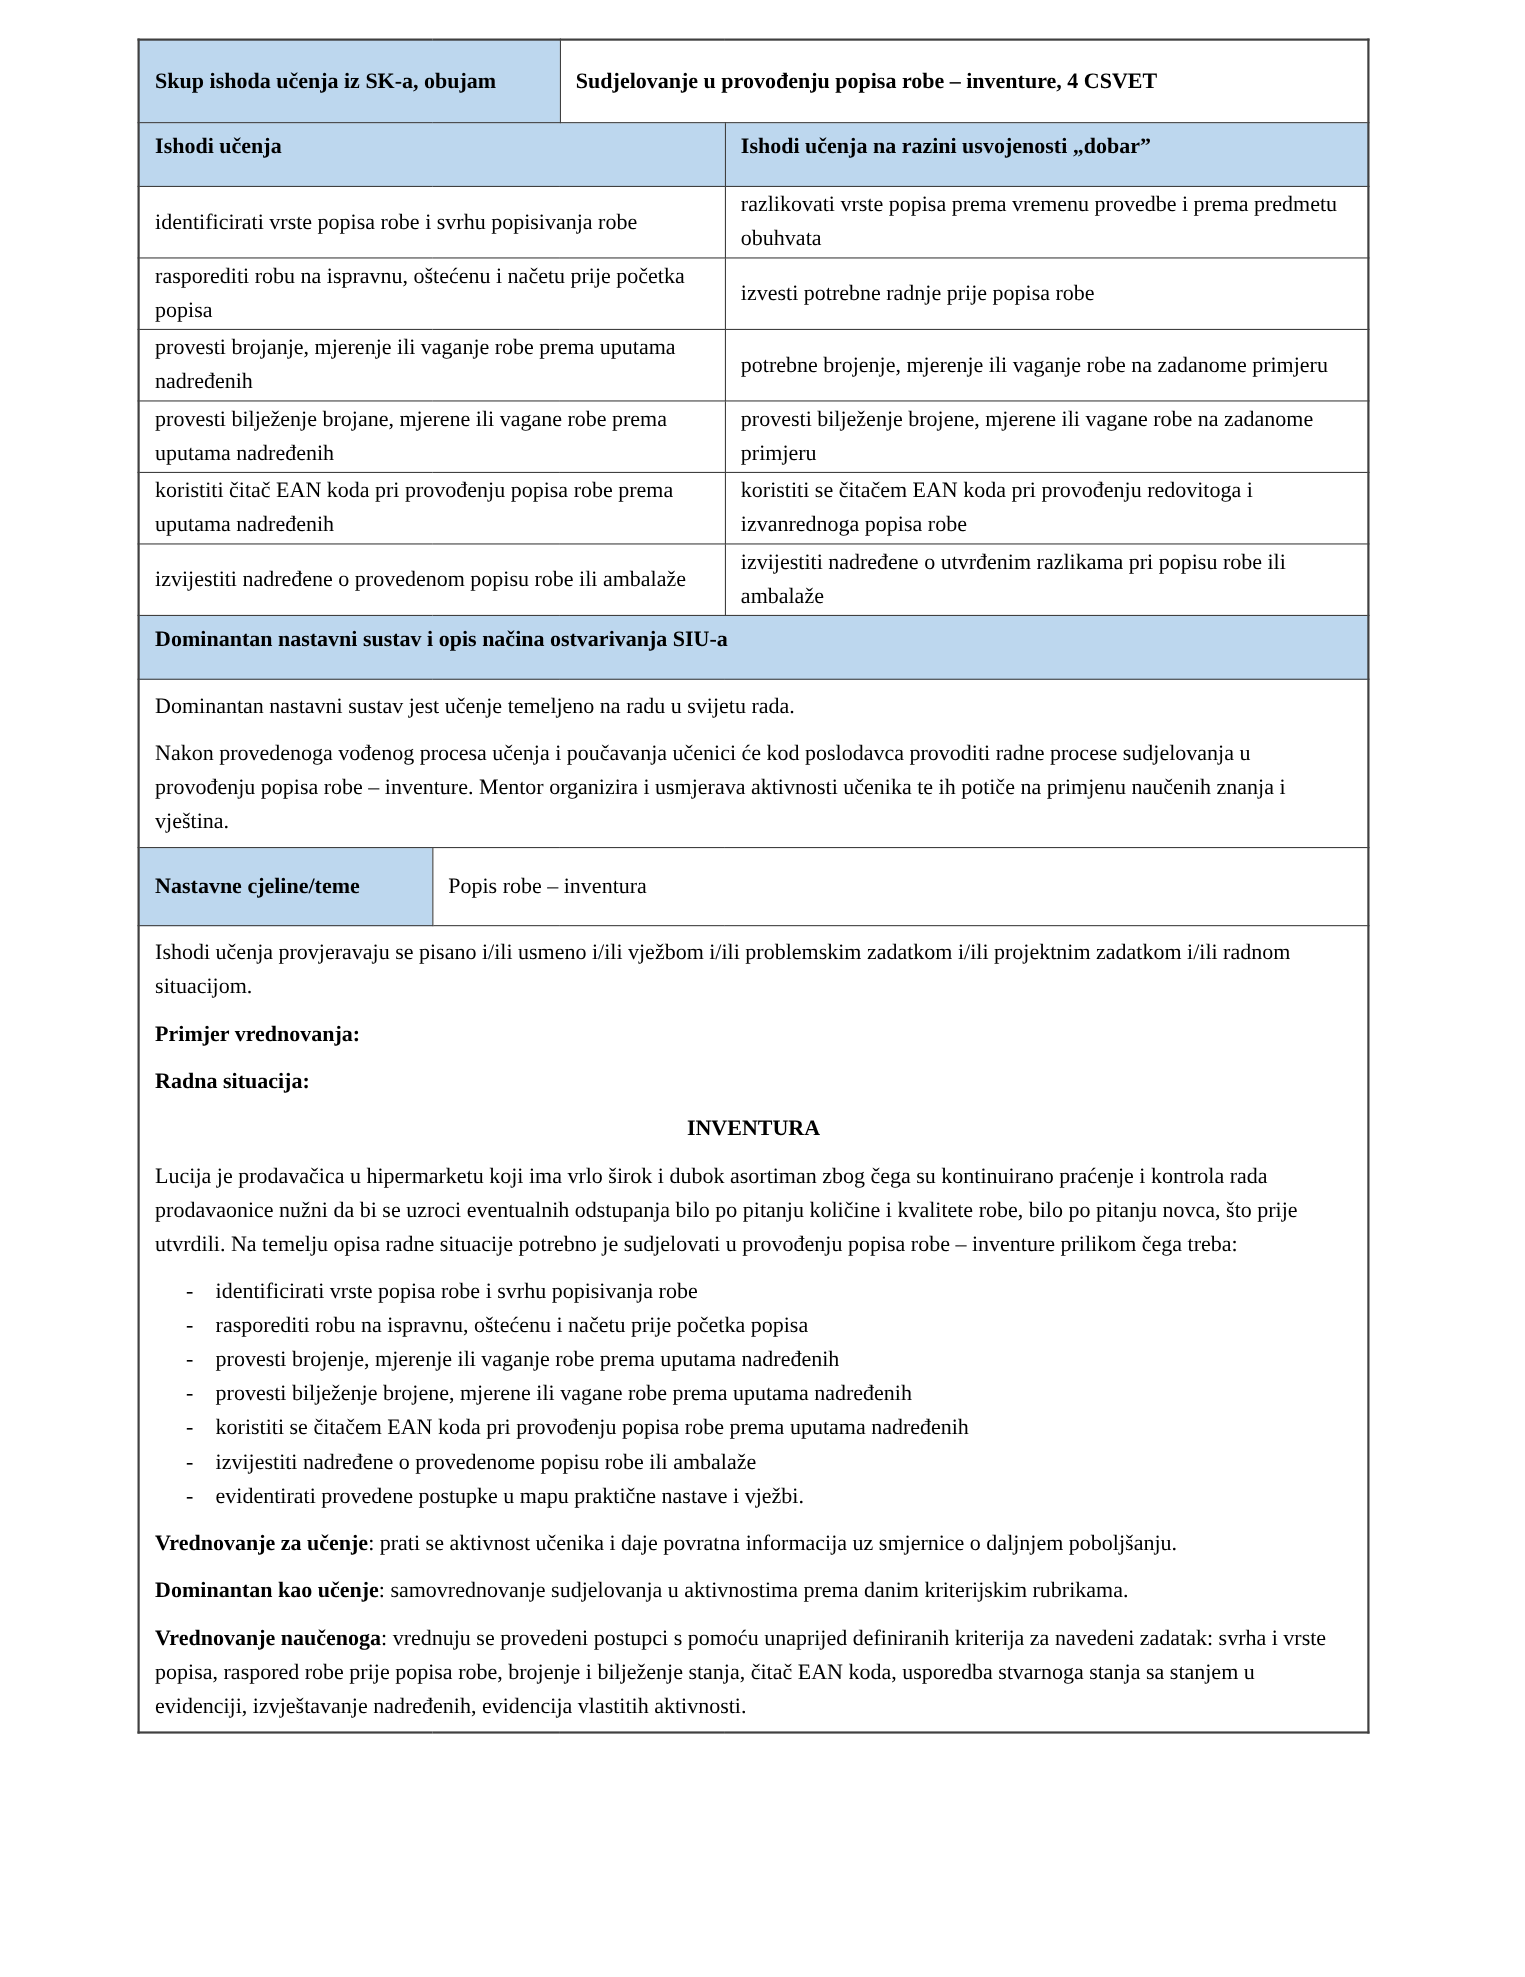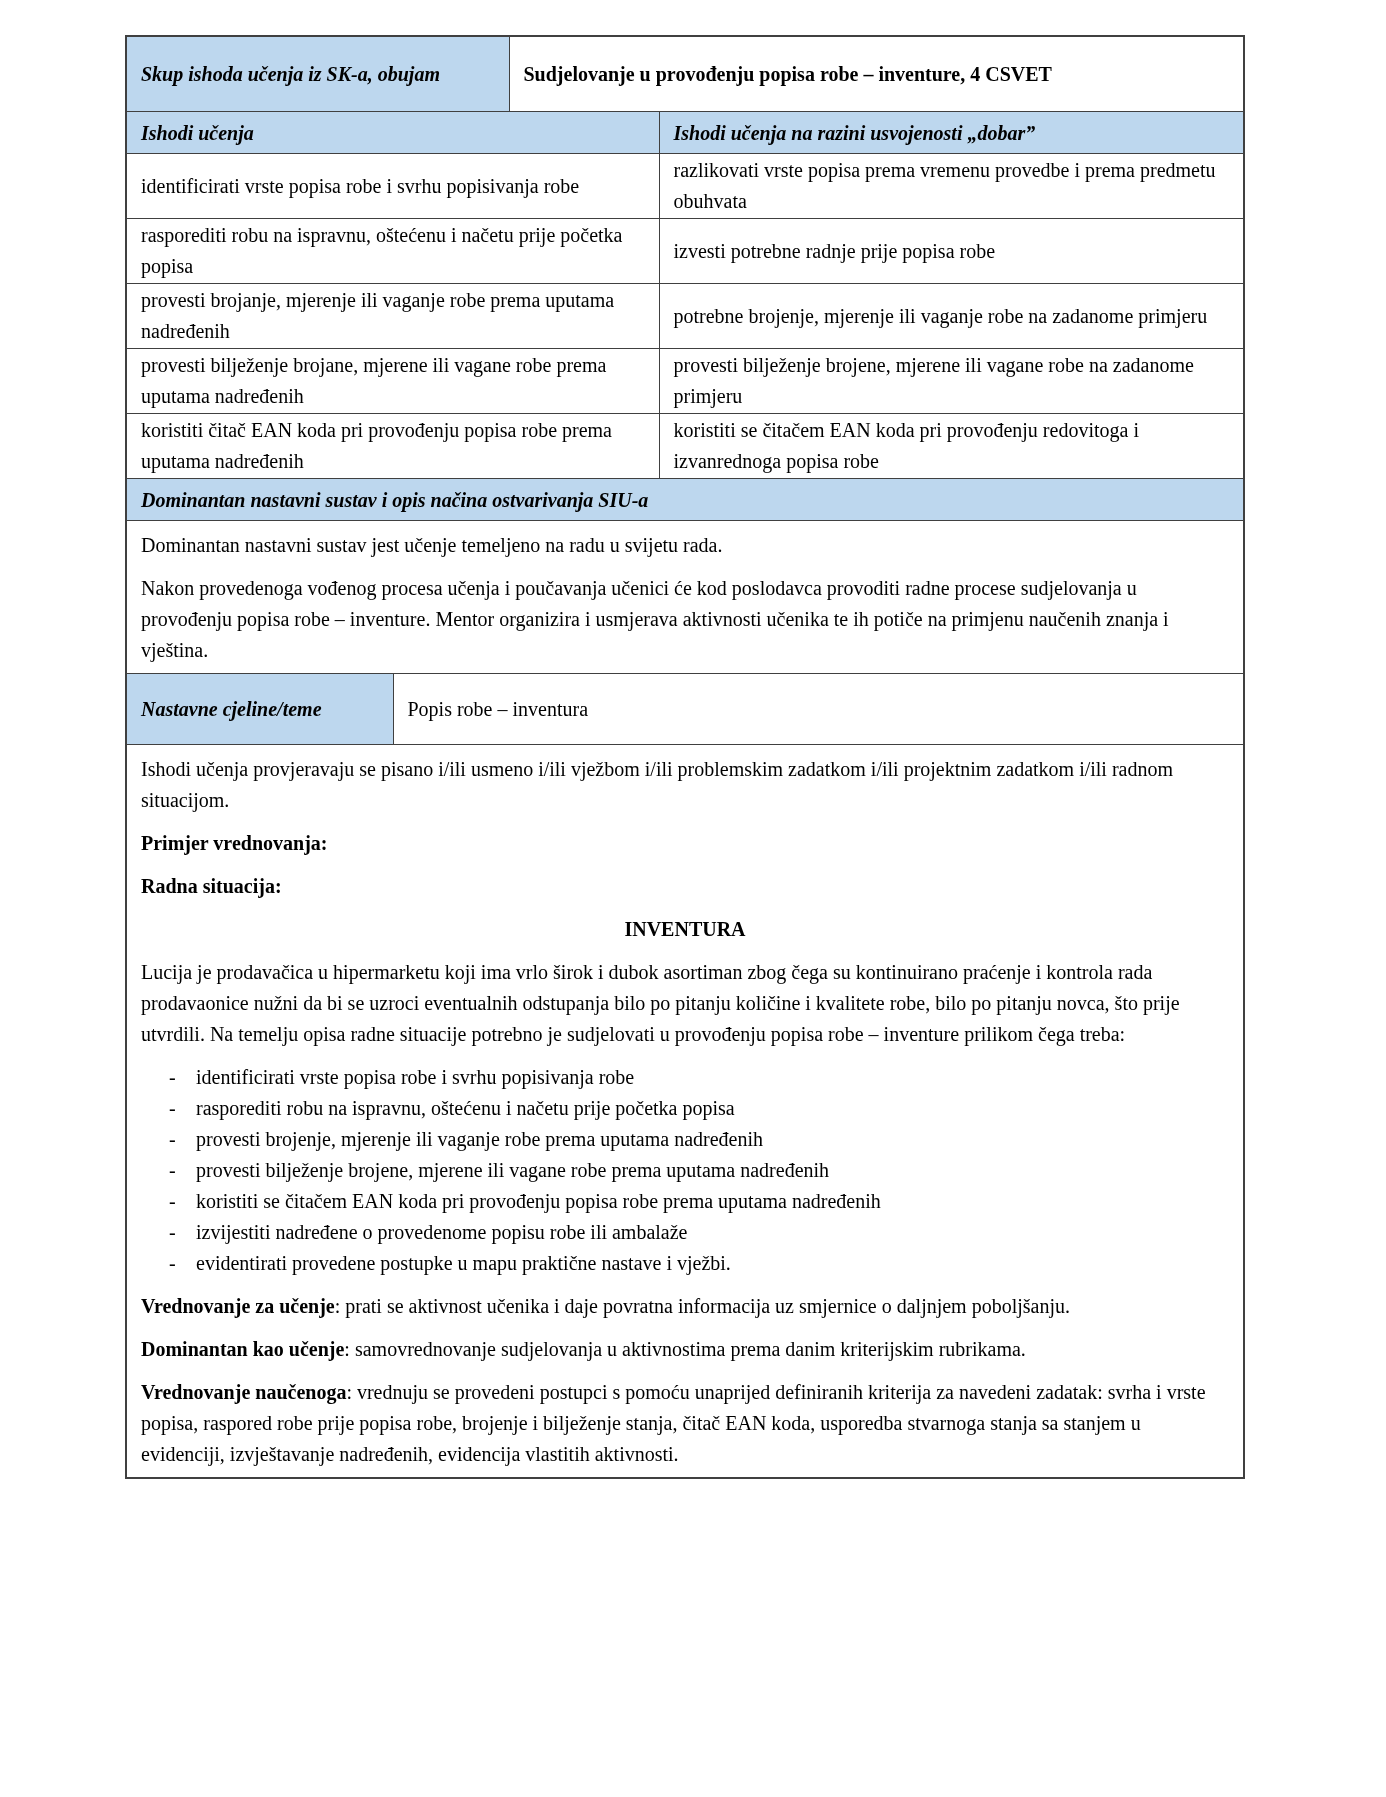--- a/index.html
+++ b/index.html
@@ -13,24 +13,24 @@
     border-collapse:collapse;table-layout:fixed;
     font-size:20px;line-height:31px;
   }
   .tbl td{
     border:1.5px solid #404040;
     padding:5px 14px;
     vertical-align:middle;
     word-wrap:break-word;
   }
   .tbl{border:2px solid #404040;}
-  .blue{background:#BDD7EE;font-style:italic;}
+  .blue{background:#BDD7EE;}
   .bold{font-weight:bold;}
   .outcome td{padding-top:1px;padding-bottom:1px;height:62px;}
-  .hdr td{padding-top:6px;padding-bottom:4px;}
+  .hdr td{padding-top:6px;padding-bottom:20px;}
   .r-top td{padding-top:5px;padding-bottom:5px;height:64px;}
   .title-cell{padding-left:16px;}
   .textcell{vertical-align:top;padding:6px 48px 8px 12px;margin-top:28px;}
   .textcell p{margin:4px 0 12px 0;}
   .textcell p:last-child{margin-bottom:2px;}
   .center{text-align:center;}
   .bullets{margin:0 0 12px 0;}
   .bullet{display:flex;margin-left:28px;}
   .dash{width:27px;flex:0 0 27px;}
   .r-topics td{height:60px;}
@@ -69,20 +69,24 @@
     <td colspan="3">provesti brojanje, mjerenje ili vaganje robe prema uputama nadređenih</td>
     <td>potrebne brojenje, mjerenje ili vaganje robe na zadanome primjeru</td>
   </tr>
   <tr class="outcome">
     <td colspan="3">provesti bilježenje brojane, mjerene ili vagane robe prema uputama nadređenih</td>
     <td>provesti bilježenje brojene, mjerene ili vagane robe na zadanome primjeru</td>
   </tr>
   <tr class="outcome">
     <td colspan="3">koristiti čitač EAN koda pri provođenju popisa robe prema uputama nadređenih</td>
     <td>koristiti se čitačem EAN koda pri provođenju redovitoga i izvanrednoga popisa robe</td>
+  </tr>
+  <tr class="outcome">
+    <td colspan="3">izvijestiti nadređene o provedenom popisu robe ili ambalaže</td>
+    <td>izvijestiti nadređene o utvrđenim razlikama pri popisu robe ili ambalaže</td>
   </tr>
 
   <tr class="hdr">
     <td colspan="4" class="blue bold">Dominantan nastavni sustav i opis načina ostvarivanja SIU-a</td>
   </tr>
 
   <tr>
     <td colspan="4" class="textcell">
       <p>Dominantan nastavni sustav jest učenje temeljeno na radu u svijetu rada.</p>
       <p>Nakon provedenoga vođenog procesa učenja i poučavanja učenici će kod poslodavca provoditi radne procese sudjelovanja u provođenju popisa robe – inventure. Mentor organizira i usmjerava aktivnosti učenika te ih potiče na primjenu naučenih znanja i vještina.</p>

